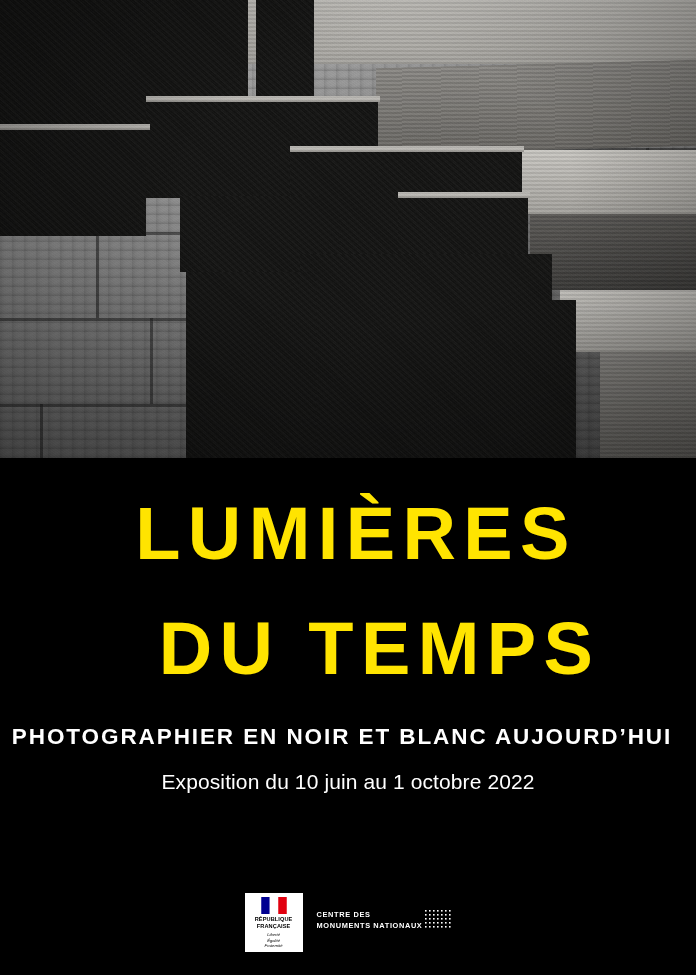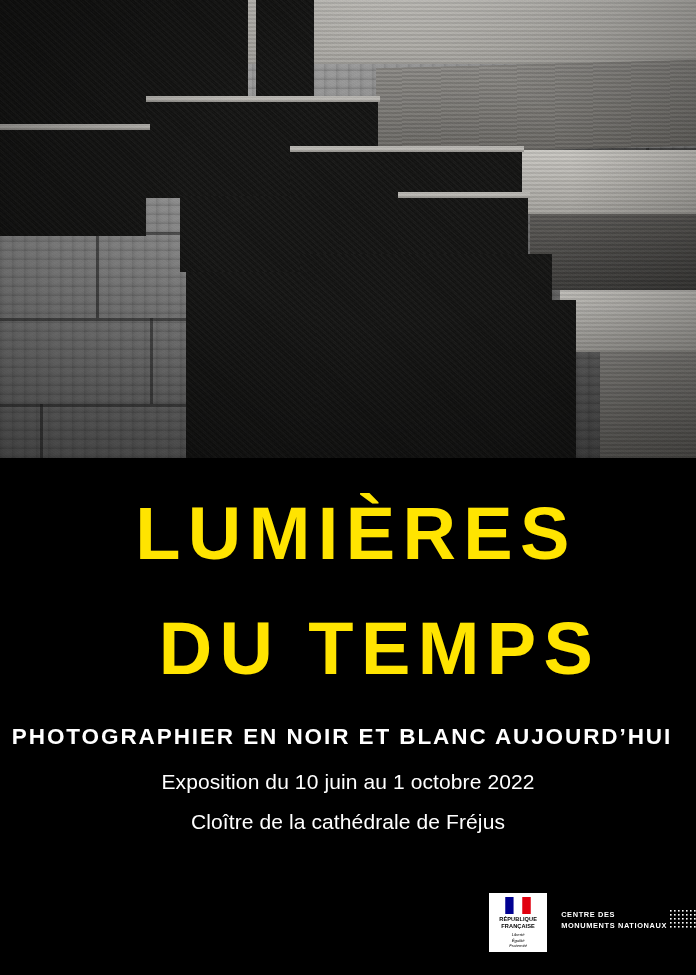--- a/index.html
+++ b/index.html
@@ -146,21 +146,21 @@
     font-weight: normal;
     letter-spacing: 0.005em;
   }
 
   
   .logos {
     position: absolute;
     top: 893px;
     left: 0; right: 0;
     display: flex;
-    justify-content: flex-end;
+    justify-content: center;
     align-items: flex-start;
     gap: 14px;
   }
   .marianne {
     width: 58px;
     background: #ffffff;
     padding: 4px 3px 3px 3px;
     text-align: center;
     line-height: 1;
   }
@@ -250,21 +250,20 @@
     <div class="photo-noise"></div>
     <div class="vignette"></div>
   </div>
 
   <div class="text-area"></div>
 
   <div class="title-line title-1">LUMIÈRES</div>
   <div class="title-line title-2">DU TEMPS</div>
   <div class="subtitle">PHOTOGRAPHIER EN NOIR ET BLANC AUJOURD’HUI</div>
   <div class="line-exhib">Exposition du 10 juin au 1 octobre 2022</div>
-  <div class="line-place">Cloître de la cathédrale de Fréjus</div>
 
   <div class="logos">
 
     <div class="marianne">
       <svg class="flag" viewBox="0 0 30 20">
         <rect x="0" y="0" width="10" height="20" fill="#000091"></rect>
         <rect x="10" y="0" width="10" height="20" fill="#ffffff"></rect>
         <rect x="20" y="0" width="10" height="20" fill="#e1000f"></rect>
       </svg>
       <div class="rf-line">RÉPUBLIQUE</div>

